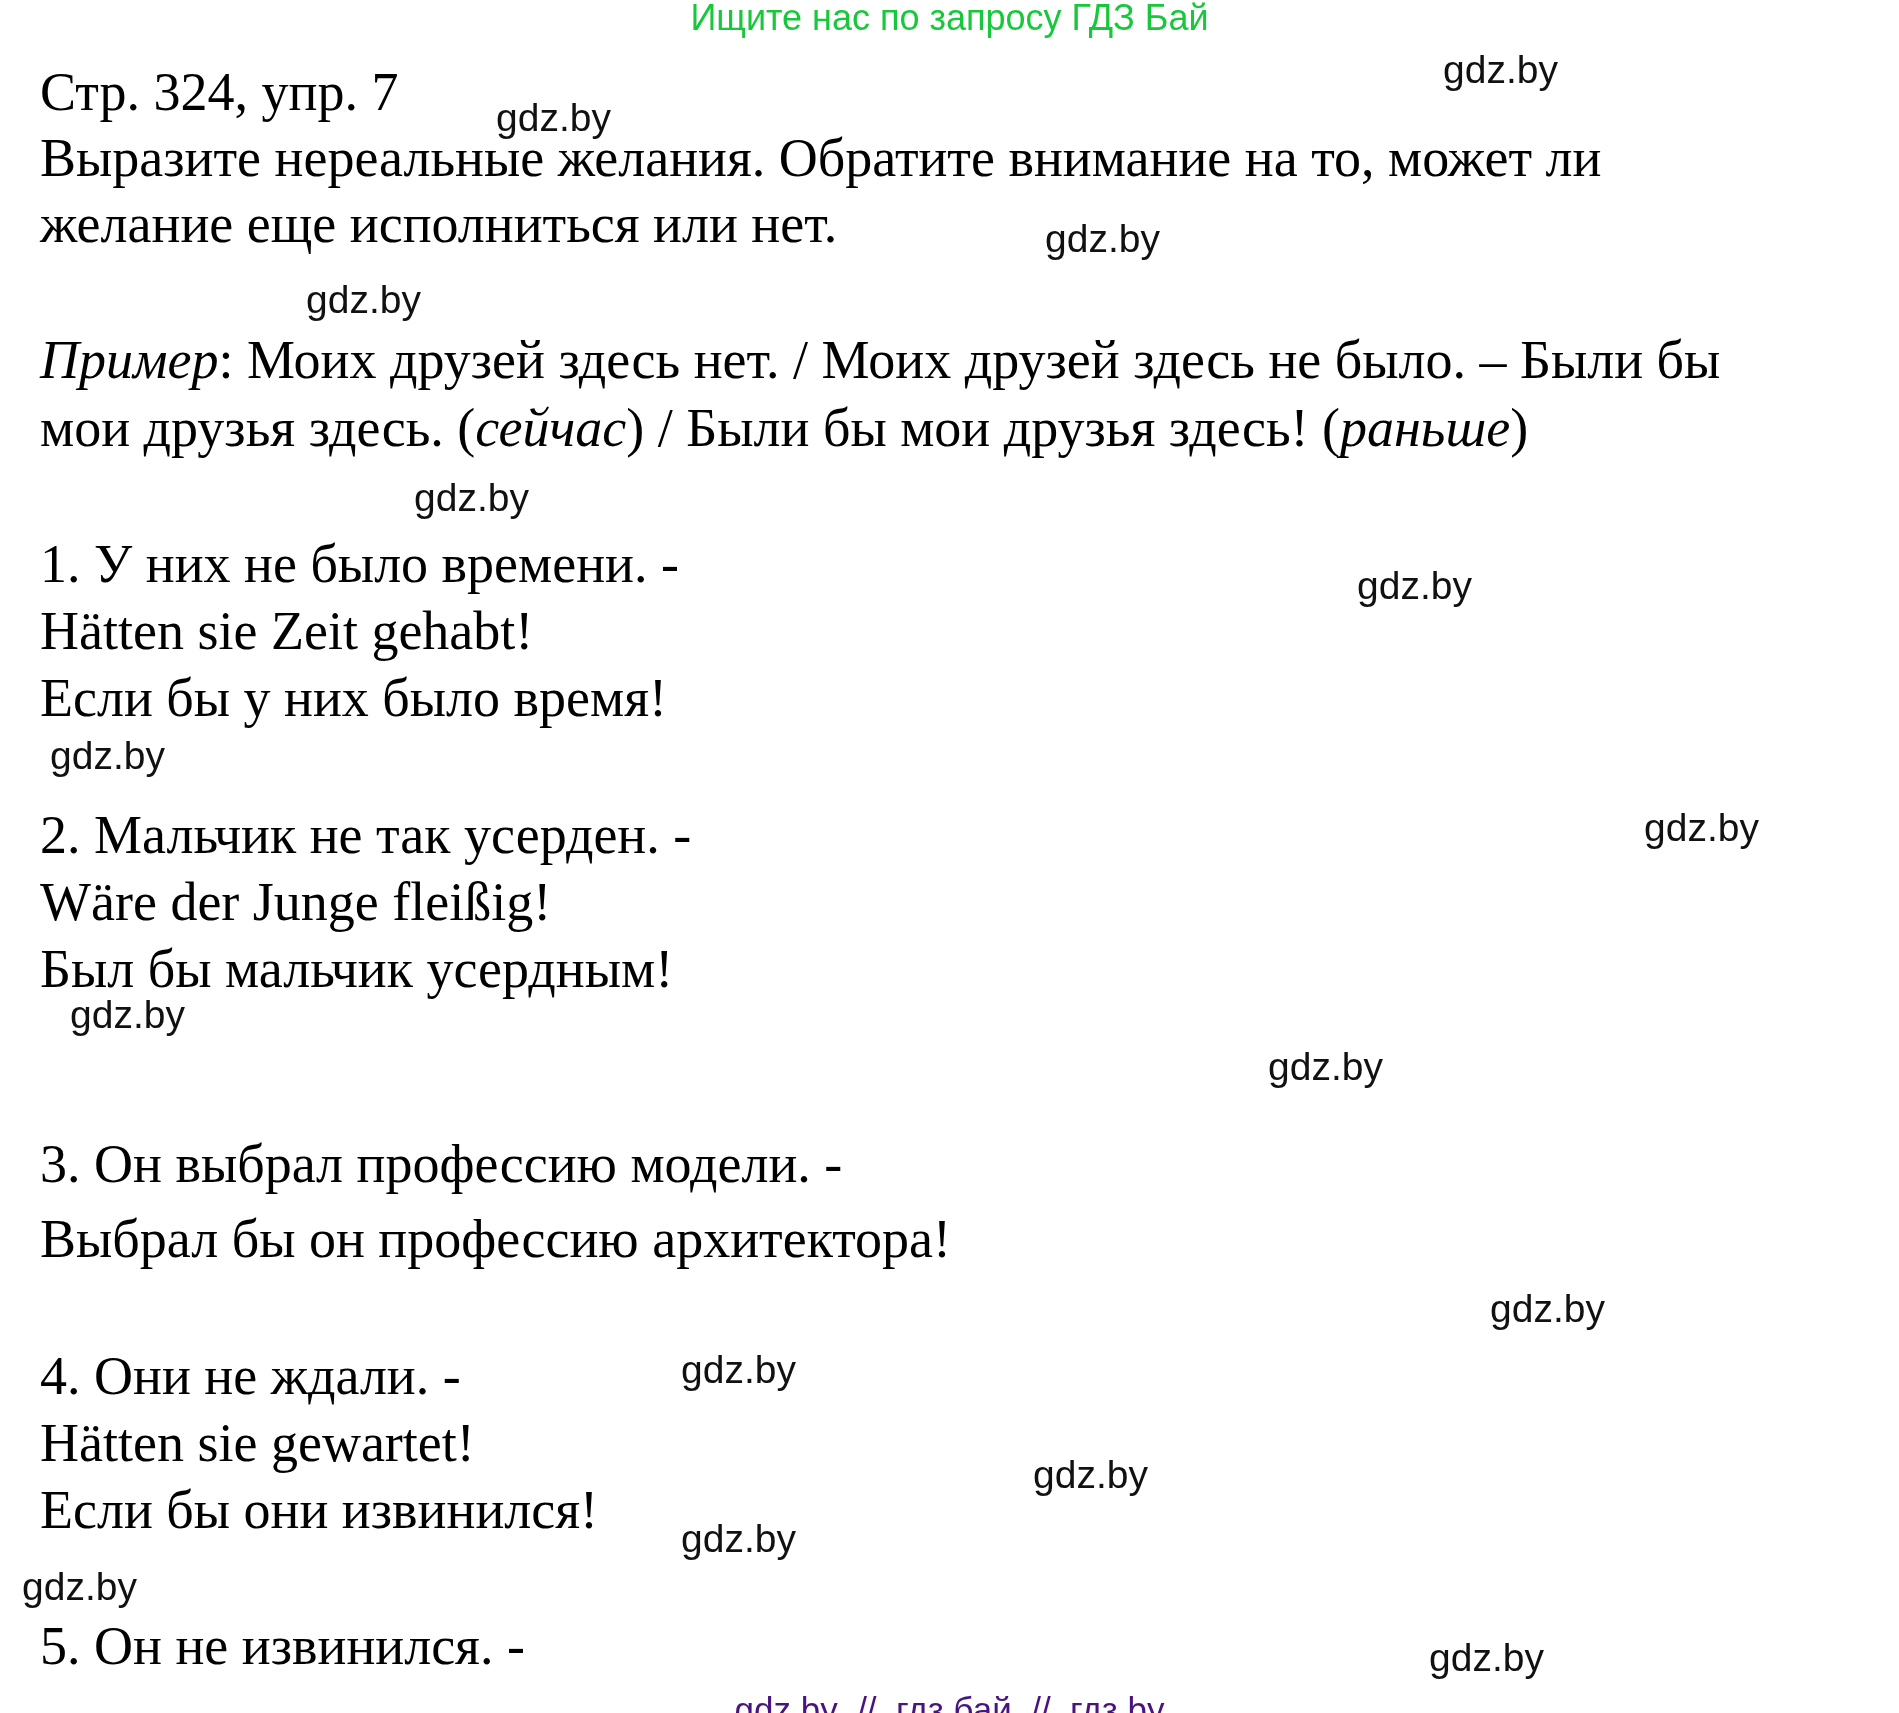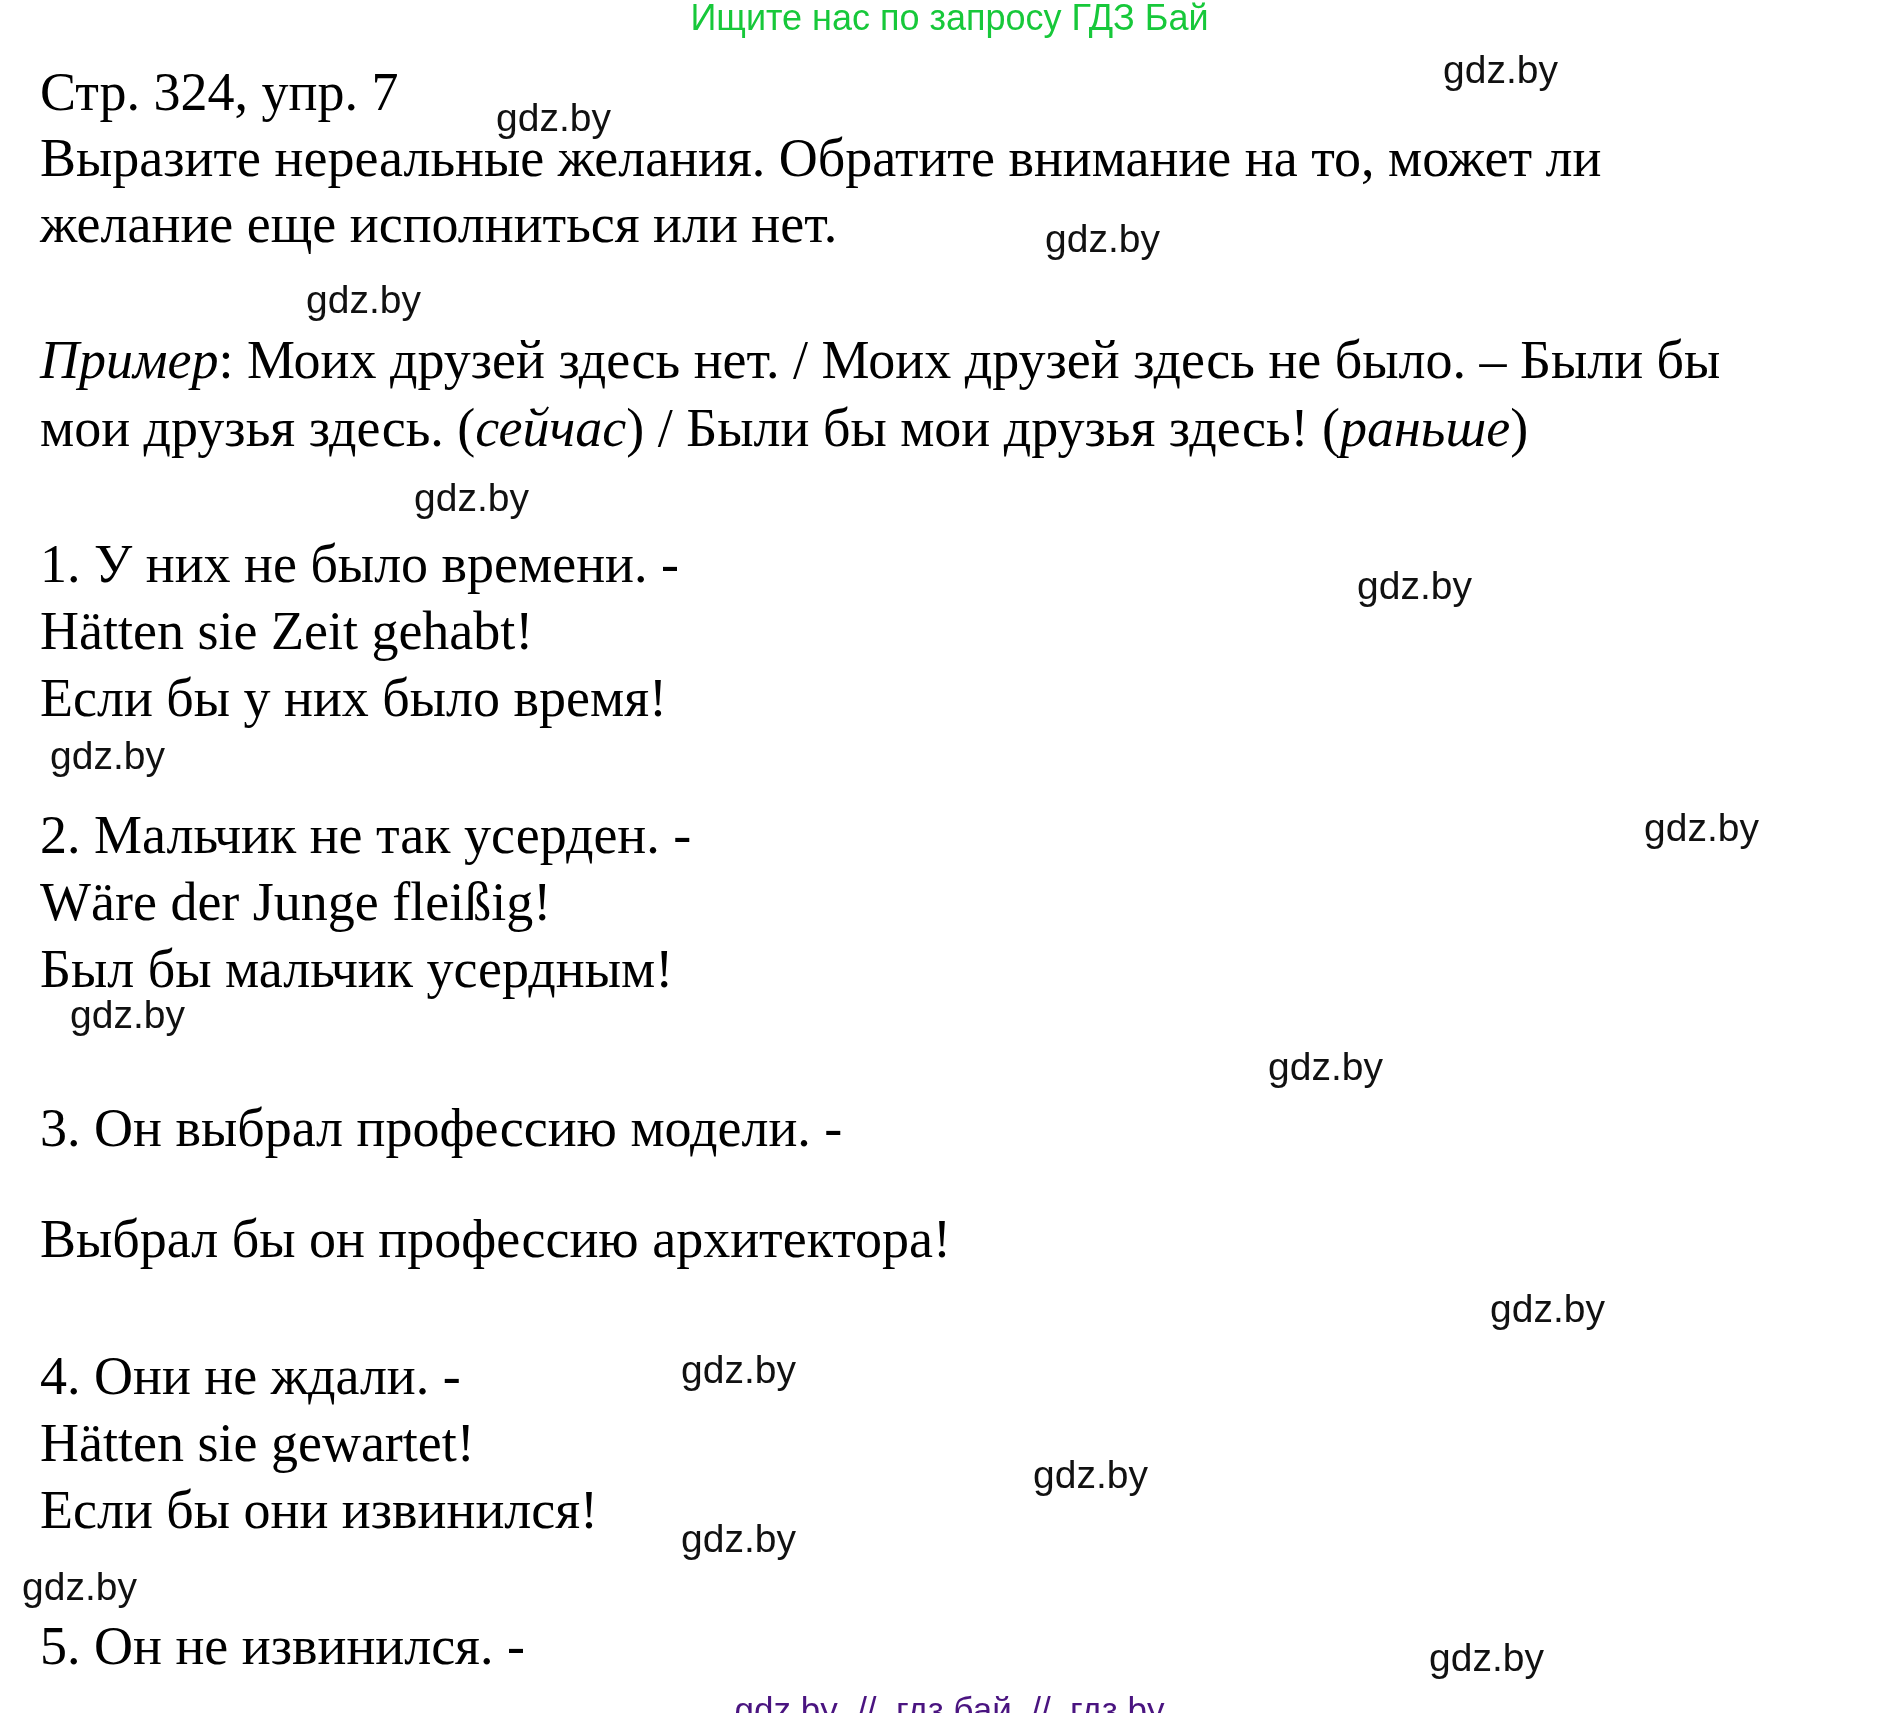--- a/index.html
+++ b/index.html
@@ -35,21 +35,21 @@
   <div class="serif" style="top:394px;"><span>мои друзья здесь. (</span><i>сейчас</i><span>) / Были бы мои друзья здесь! (</span><i>раньше</i><span>)</span></div>
 
   <div class="serif" style="top:530px;">1. У них не было времени. -</div>
   <div class="serif" style="top:597px;">Hätten sie Zeit gehabt!</div>
   <div class="serif" style="top:664px;">Если бы у них было время!</div>
 
   <div class="serif" style="top:801px;">2. Мальчик не так усерден. -</div>
   <div class="serif" style="top:868px;">Wäre der Junge fleißig!</div>
   <div class="serif" style="top:935px;">Был бы мальчик усердным!</div>
 
-  <div class="serif" style="top:1094px;">3. Он выбрал профессию модели. -</div>
+  <div class="serif" style="top:1130px;">3. Он выбрал профессию модели. -</div>
   <div class="serif" style="top:1205px;">Выбрал бы он профессию архитектора!</div>
 
   <div class="serif" style="top:1342px;">4. Они не ждали. -</div>
   <div class="serif" style="top:1409px;">Hätten sie gewartet!</div>
   <div class="serif" style="top:1476px;">Если бы они извинился!</div>
 
   <div class="serif" style="top:1612px;">5. Он не извинился. -</div>
 
   <div class="wm" style="left:1443px; top:55px;">gdz.by</div>
   <div class="wm" style="left:496px; top:103px;">gdz.by</div>

